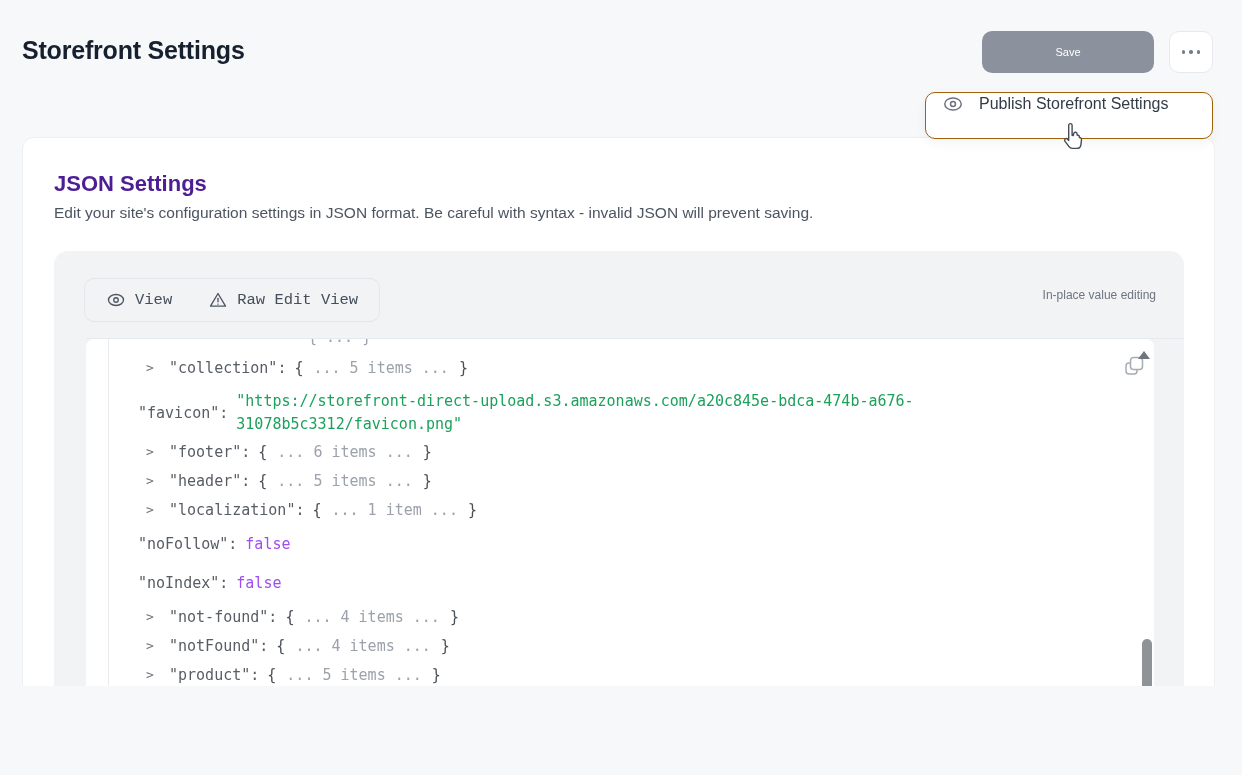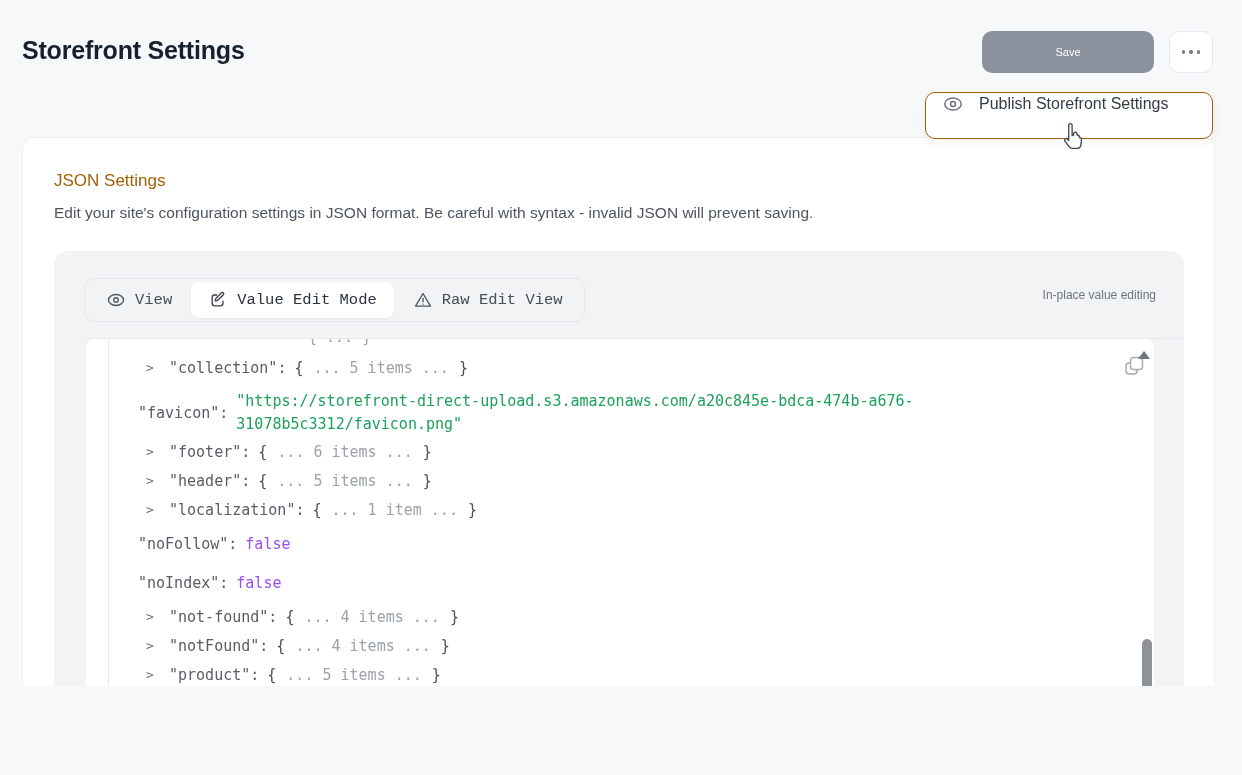--- a/index.html
+++ b/index.html
@@ -14,21 +14,21 @@
   .more-btn .dot { width:3.5px; height:3.5px; border-radius:50%; background:#757d88; }
 
   .dropdown { position:absolute; left:925px; top:92px; width:288px; height:47px; background:#fff; border:1px solid #a16207; border-radius:10px; box-shadow:0 4px 12px rgba(20,30,50,0.05); z-index:5; }
   .dropdown-item { display:flex; align-items:center; gap:15px; height:100%; padding:0 16px; cursor:pointer; }
   .dropdown-item .mi-label { font-size:16px; color:#333b48; white-space:nowrap; }
   .icon-svg { flex:0 0 auto; display:block; }
 
   .cursor { position:absolute; left:1060px; top:121px; z-index:9; }
 
   .card { position:absolute; left:22px; top:137px; width:1193px; height:700px; background:#fff; border:1px solid #edeff2; border-radius:12px; }
-  .card-title { position:absolute; left:31px; top:33px; font-size:17px; font-weight:400; color:#a16207; }
+  .card-title { position:absolute; left:31px; top:33px; font-size:22px; font-weight:700; color:#4c1d95; }
   .card-desc { position:absolute; left:31px; top:66px; font-size:15.5px; color:#4d5562; }
 
   .gray-panel { position:absolute; left:31px; top:113px; width:1130px; height:600px; background:#f1f3f5; border-radius:14px; }
 
   .tabbar { position:absolute; left:30px; top:27px; height:44px; display:inline-flex; align-items:center; padding:4px; gap:2px; border:1px solid #e4e7ea; border-radius:10px; }
   .tab { display:flex; align-items:center; gap:9px; height:36px; padding:0 17px; border-radius:8px; font-size:15.5px; color:#454e5b; cursor:pointer; white-space:nowrap;font-family:Liberation Mono, monospace; }
   .tab.active { background:#fff; color:#2a323e; box-shadow:0 1px 2px rgba(16,24,40,0.06); }
   .mode-hint { position:absolute; right:28px; top:37px; font-size:12px; color:#6e7580; }
 
   .panel-divider { position:absolute; left:32px; top:87px; width:1098px; height:1px; background:#e7eaed; }
@@ -94,27 +94,20 @@
     <div class="gray-panel">
 
       <div class="tabbar" id="tabbar">
           <div class="tab">
             <svg width="20" height="20" viewBox="0 0 24 24" fill="none" stroke="#4d5560" stroke-width="1.6" stroke-linecap="round" stroke-linejoin="round" class="icon-svg">
               <ellipse cx="12" cy="12" rx="9" ry="6.6"></ellipse>
               <circle cx="12" cy="12" r="2.7"></circle>
             </svg>
             <span>View</span>
           </div>
-          <div class="tab active">
-            <svg width="20" height="20" viewBox="0 0 24 24" fill="none" stroke="#3c434e" stroke-width="1.6" stroke-linecap="round" stroke-linejoin="round" class="icon-svg">
-              <path d="M18 13.5V16a3 3 0 0 1-3 3H8a3 3 0 0 1-3-3V9a3 3 0 0 1 3-3h2.5"></path>
-              <path d="M11.6 12.4 18.4 5.6a1.55 1.55 0 0 0-2.2-2.2L9.4 10.2l-.7 2.9 2.9-.7z"></path>
-            </svg>
-            <span>Value Edit Mode</span>
-          </div>
           <div class="tab">
             <svg width="20" height="20" viewBox="0 0 24 24" fill="none" stroke="#4d5560" stroke-width="1.6" stroke-linecap="round" stroke-linejoin="round" class="icon-svg">
               <path d="M12 4.2 21 19.3H3z"></path>
               <path d="M12 10v4.2"></path>
               <path d="M12 16.9v.1"></path>
             </svg>
             <span>Raw Edit View</span>
           </div>
         </div>
 

